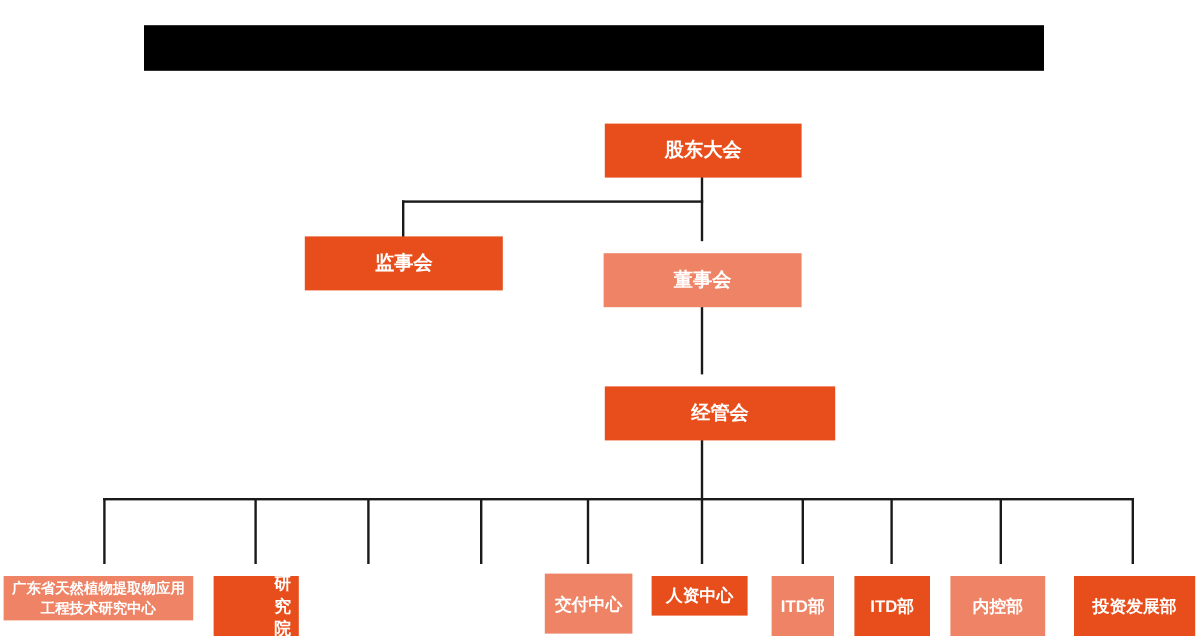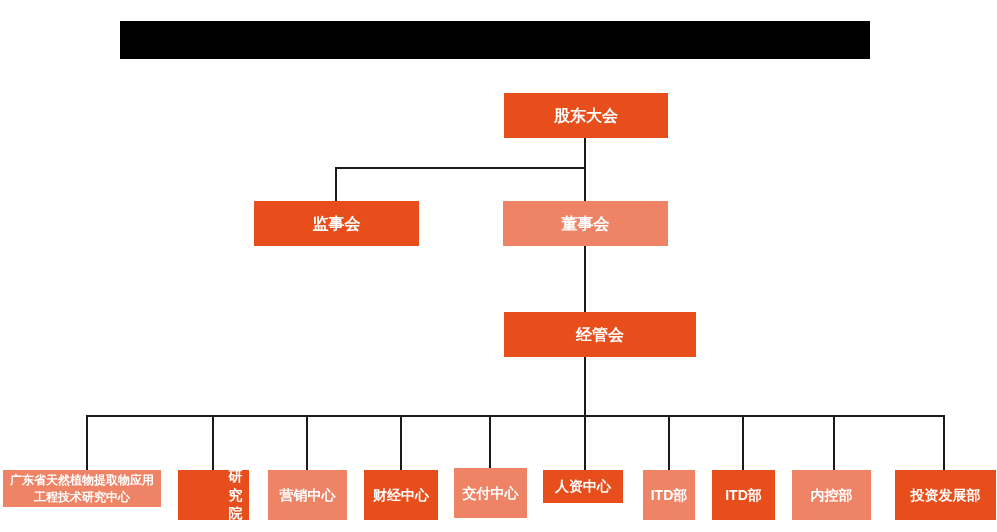--- a/index.html
+++ b/index.html
@@ -26,37 +26,38 @@
   .node {
     position: absolute;
     display: flex;
     align-items: center;
     justify-content: center;
     text-align: center;
     color: var(--text, #ffffff);
     font-weight: bold;
     box-sizing: border-box;
     line-height: 1.35;
+    margin-top: 10px;
   }
   .node-dark { background: var(--dark, #E84E1B); }
   .node-light { background: var(--light, #EE8465); }
 
   .lvl1 { font-size: 16px; }
   .lvl2 { font-size: 16px; }
   .dept { font-size: 14px; padding: 2px 3px; }
   .dept-small { font-size: 12px; padding: 2px 4px; }
 
   .line {
     position: absolute;
     background: var(--line, #1a1a1a);
   }
 
   
   .n-shareholders { left: 504px; top: 93px;  width: 164px; height: 45px; }
-  .n-supervisory  { left: 254px; top: 201px; width: 165px; height: 45px; }
+  .n-supervisory  { left: 254px; top: 187px; width: 165px; height: 45px; }
   .n-board        { left: 503px; top: 201px; width: 165px; height: 45px; }
   .n-management   { left: 504px; top: 312px; width: 192px; height: 45px; }
 
   .d0 { left: 3px;   top: 470px; width: 158px; height: 37px; }
   .d1 { left: 178px; top: 470px; width: 71px;  height: 50px; padding-left: 47px; }
   .d2 { left: 268px; top: 470px; width: 79px;  height: 50px; }
   .d3 { left: 364px; top: 470px; width: 74px;  height: 50px; }
   .d4 { left: 454px; top: 468px; width: 73px;  height: 50px; }
   .d5 { left: 543px; top: 470px; width: 80px;  height: 33px; }
   .d6 { left: 643px; top: 470px; width: 52px;  height: 50px; }
@@ -89,22 +90,20 @@
 
   <div class="node node-dark lvl1 n-shareholders">股东大会</div>
 
   <div class="node node-dark lvl2 n-supervisory">监事会</div>
   <div class="node node-light lvl2 n-board">董事会</div>
 
   <div class="node node-dark lvl1 n-management">经管会</div>
 
   <div class="node node-light dept-small d0">广东省天然植物提取物应用工程技术研究中心</div>
   <div class="node node-dark dept d1">研究院</div>
-  <div class="node node-light dept d2">营销中心</div>
-  <div class="node node-dark dept d3">财经中心</div>
   <div class="node node-light dept d4">交付中心</div>
   <div class="node node-dark dept d5">人资中心</div>
   <div class="node node-light dept d6">ITD部</div>
   <div class="node node-dark dept d7">ITD部</div>
   <div class="node node-light dept d8">内控部</div>
   <div class="node node-dark dept d9">投资发展部</div>
 
 </div>
 
 </body></html>

